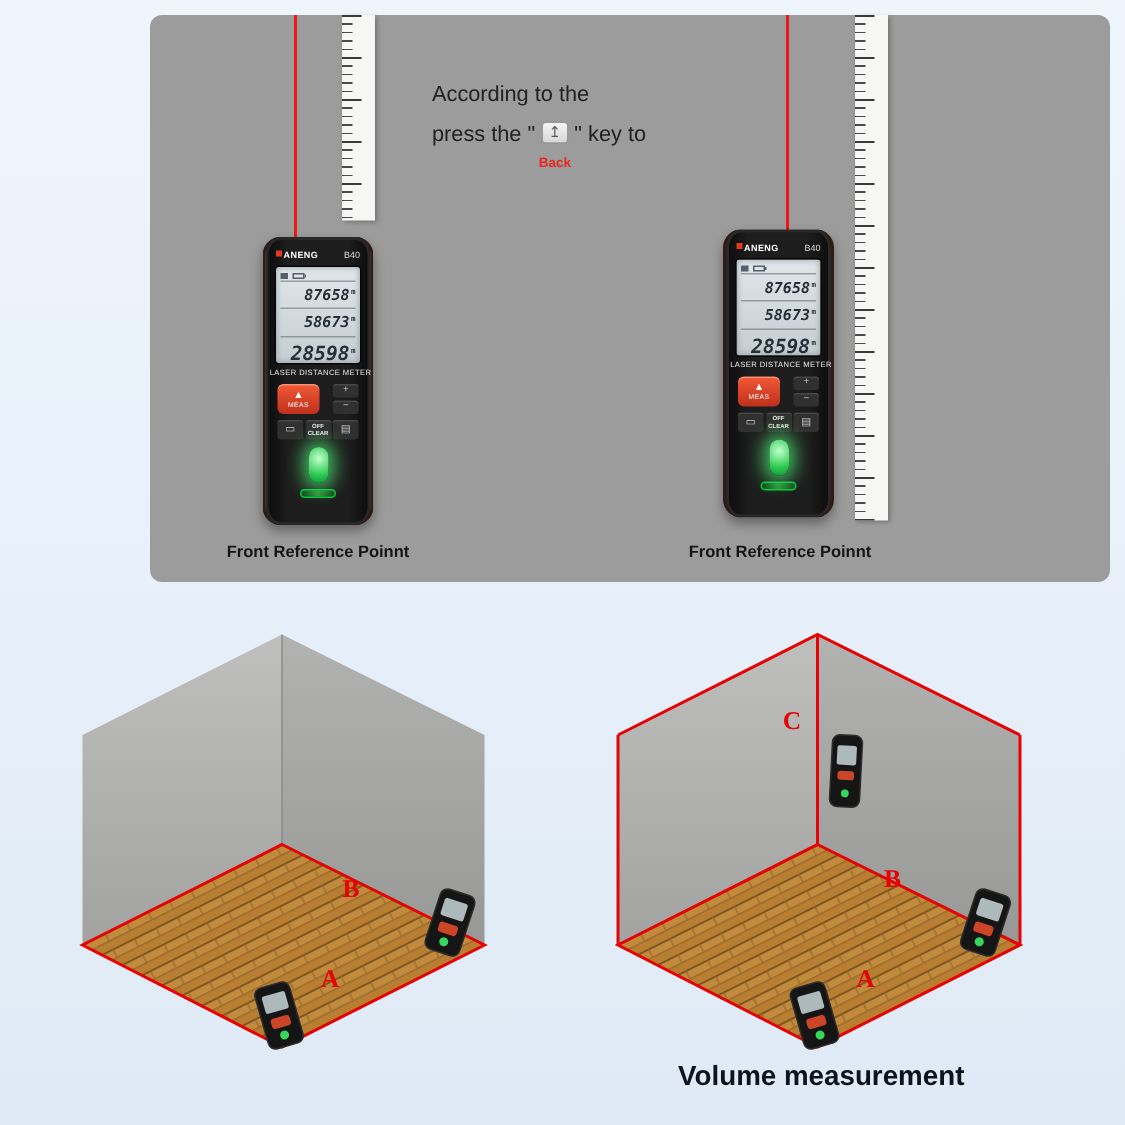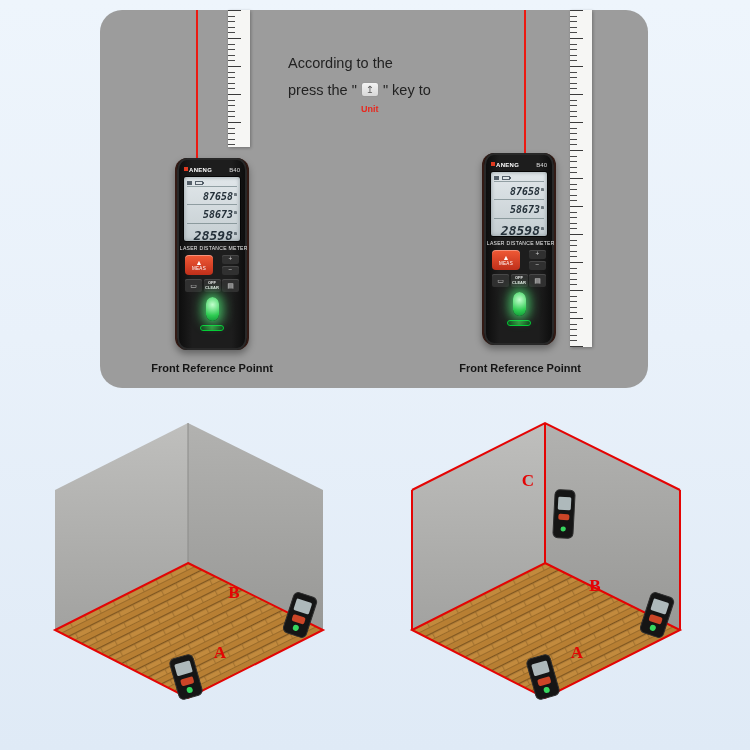--- a/index.html
+++ b/index.html
@@ -2,22 +2,22 @@
 <html><head>
 <meta charset="utf-8">
 <style>
   * { margin:0; padding:0; box-sizing:border-box; }
   html,body { width:750px; height:750px; }
   body { font-family:"Liberation Sans", sans-serif; }
   .page { position:relative; width:750px; height:750px; overflow:hidden;
           background:linear-gradient(180deg,#eef5fc 0%,#e9f1fa 45%,#dfeaf6 100%); }
 
   
-  .panel { position:absolute; left:100px; top:10px; width:548px; height:378px;
-           background:#9c9c9c; border-radius:22px; }
+  .panel { position:absolute; left:100px; top:10px; width:640px; height:378px;
+           background:#9c9c9c; border-radius:8px; }
   .ruler { position:absolute; background-color:#f6f6f4;
            background-image:
              repeating-linear-gradient(to bottom,#3a3a3a 0 1.4px,transparent 1.4px 28px),
              repeating-linear-gradient(to bottom,#4a4a4a 0 1px,transparent 1px 5.6px);
            background-size:13px 100%,7px 100%;
            background-repeat:no-repeat;
            box-shadow:1px 1px 3px rgba(0,0,0,.28); }
   .ruler-front { left:128px; top:0; width:22px; height:137px; }
   .ruler-back  { left:470px; top:0; width:22px; height:337px; }
   .laser-line { position:absolute; width:2px; background:#ec1a12; }
@@ -104,21 +104,21 @@
 
     <div class="ruler ruler-front"></div>
     <div class="ruler ruler-back"></div>
 
     <div class="laser-line laser-front"></div>
     <div class="laser-line laser-back"></div>
 
     <div class="instr">
       <div>According to the</div>
       <div>
-        <span>press the " </span><span class="unit-key"><span class="unit-key-cap">↥</span><span class="unit-key-label">Unit</span></span><span> " key to</span>
+        <span>press the " </span><span class="unit-key"><span class="unit-key-cap">↥</span><span class="unit-key-label">Back</span></span><span> " key to</span>
       </div>
     </div>
 
     <div class="device device-front">
       <div class="brand-row">
         <span class="brand"><span class="brand-mark"></span><span>ANENG</span></span>
         <span class="model">B40</span>
       </div>
       <div class="lcd">
         <div class="lcd-icons">
@@ -281,14 +281,15 @@
     <g transform="translate(138,259) rotate(-16)">
       <rect x="-12" y="-21" width="24" height="42" rx="5" fill="#151515" stroke="#2e2e2e"></rect>
       <rect x="-8" y="-15" width="16" height="12" rx="1.5" fill="#aeb9bb"></rect>
       <rect x="-6.5" y="1" width="13" height="7" rx="2" fill="#cc4527"></rect>
       <circle cx="0" cy="13.5" r="3" fill="#37d65f"></circle>
     </g>
     <text class="edge-label" x="123" y="68" text-anchor="middle">C</text>
     <text class="edge-label" x="190" y="173" text-anchor="middle">B</text>
     <text class="edge-label" x="172" y="240" text-anchor="middle">A</text>
   </svg>
+  <div class="caption caption-volume">Volume measurement</div>
 
 </div>
 
 </body></html>

